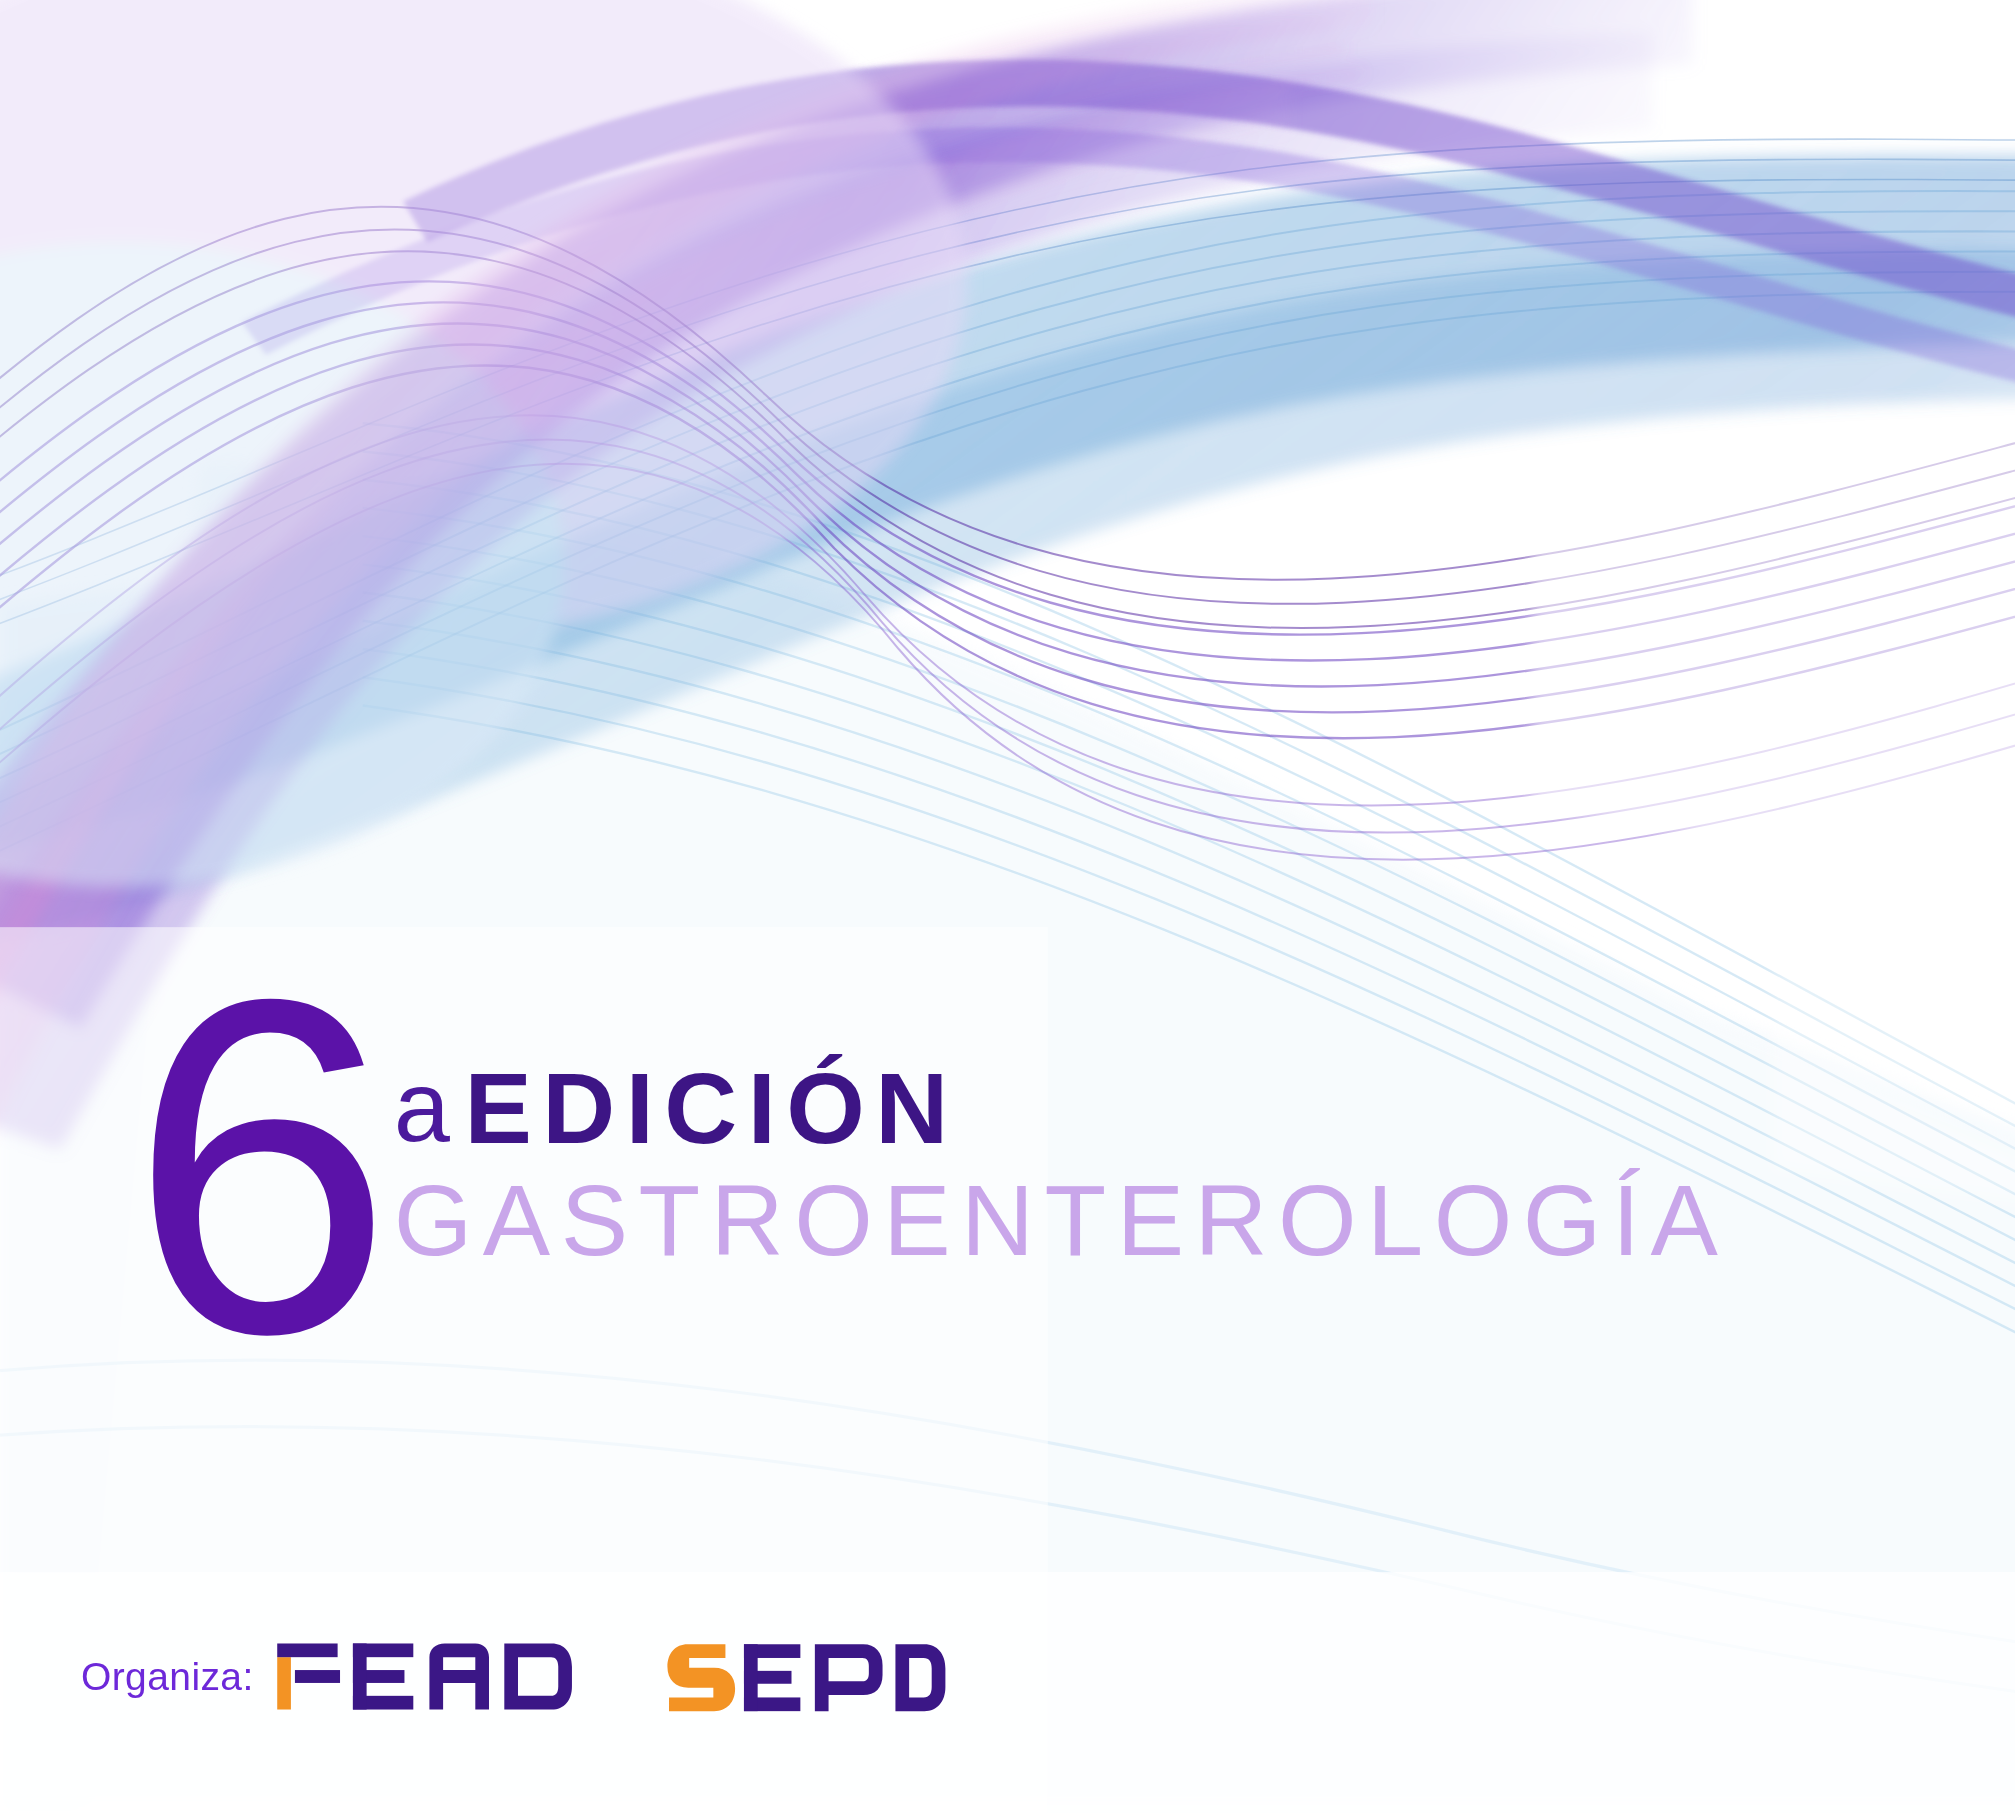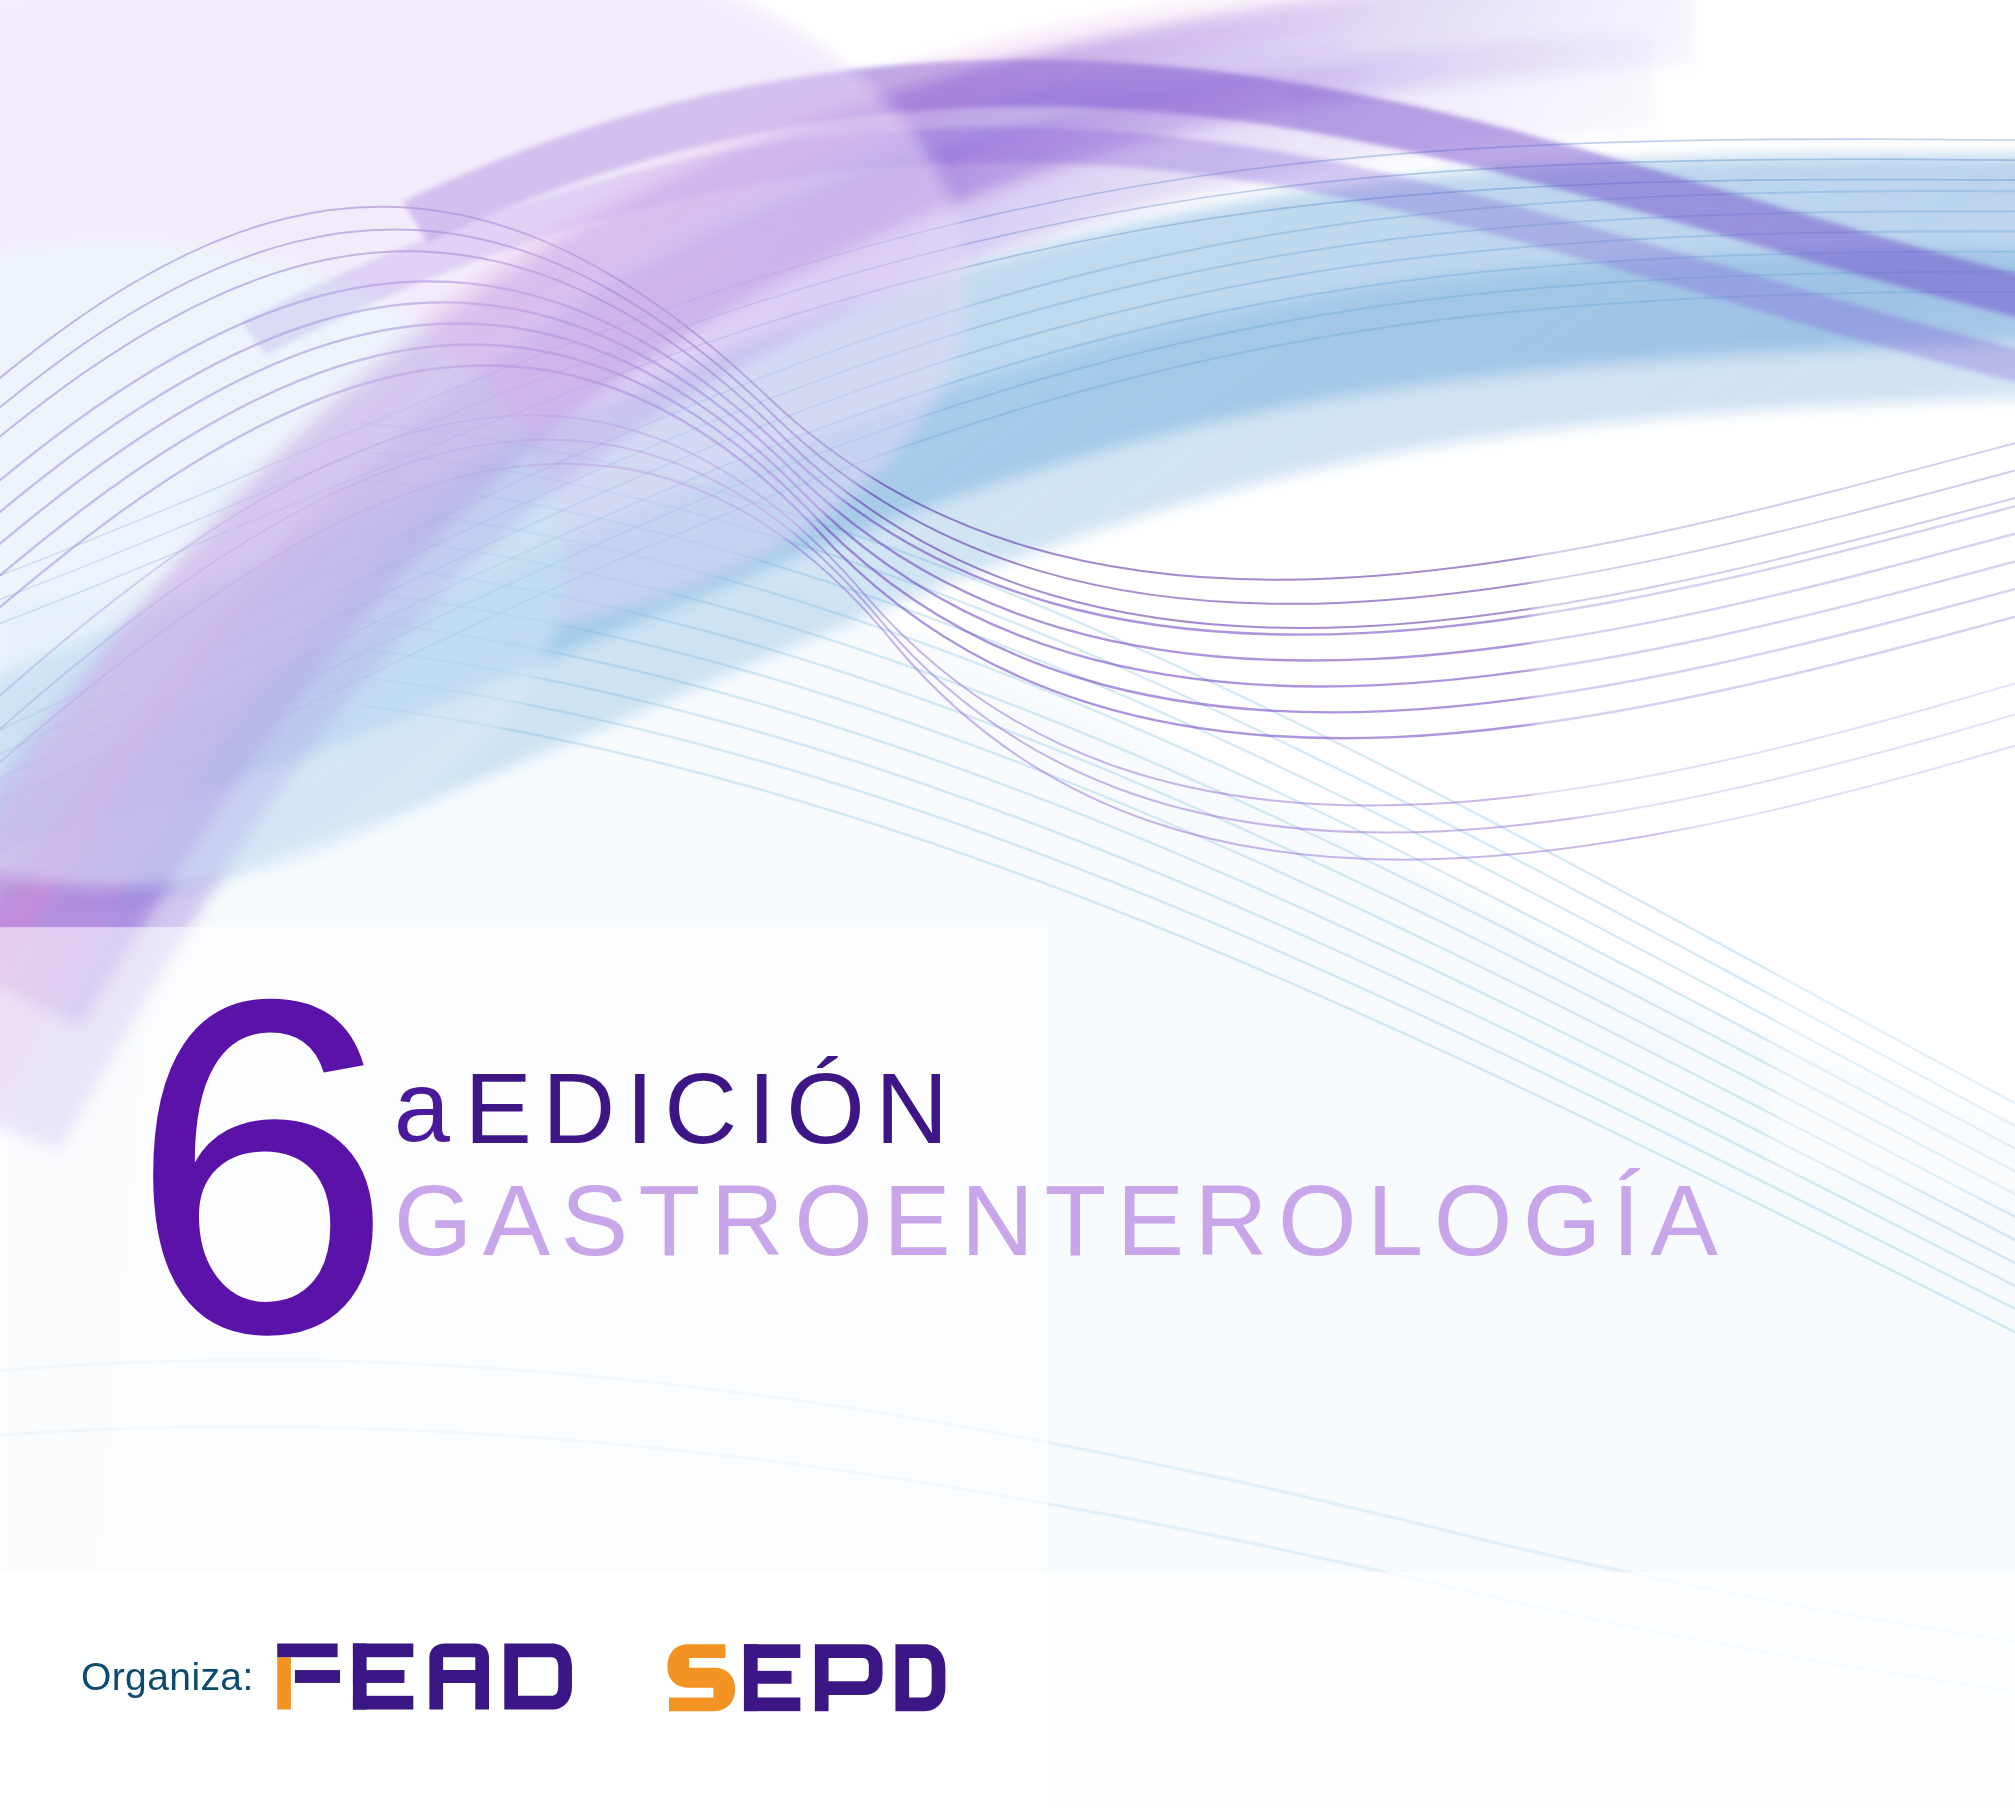--- a/index.html
+++ b/index.html
@@ -66,21 +66,21 @@
   .sup-a {
     font-size: 101px;
     font-weight: 400;
     color: #4b1a9c;
     letter-spacing: 0px;
     position: relative;
     top: -2.4px;
   }
   .edicion {
     font-size: 101px;
-    font-weight: 400;
+    font-weight: 700;
     color: #3d1585;
     letter-spacing: 10.5px;
     margin-left: 14.5px;
   }
   .lav-line {
     font-size: 101px;
     font-weight: 400;
     color: #c9a6ea;
     letter-spacing: 10.5px;
     white-space: nowrap;
@@ -91,21 +91,21 @@
   .footer {
     position: absolute;
     left: 81px;
     top: 1636px;
     display: flex;
     align-items: center;
     white-space: nowrap;
   }
   .footer-label {
     font-size: 39px;
-    color: #0c4a6e;
+    color: #6d28d9;
     font-weight: 400;
     letter-spacing: 0.4px;
   }
   .fead-logo {
     margin-left: 20px;
     margin-right: 69px;
     display: block;
   }
   .sepd-logo {
     margin-left: 16px;

